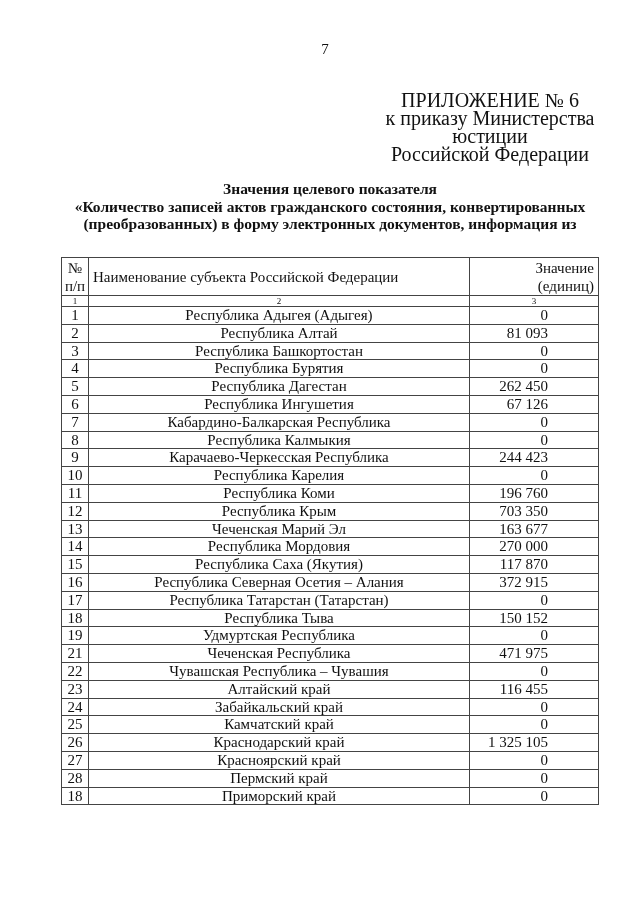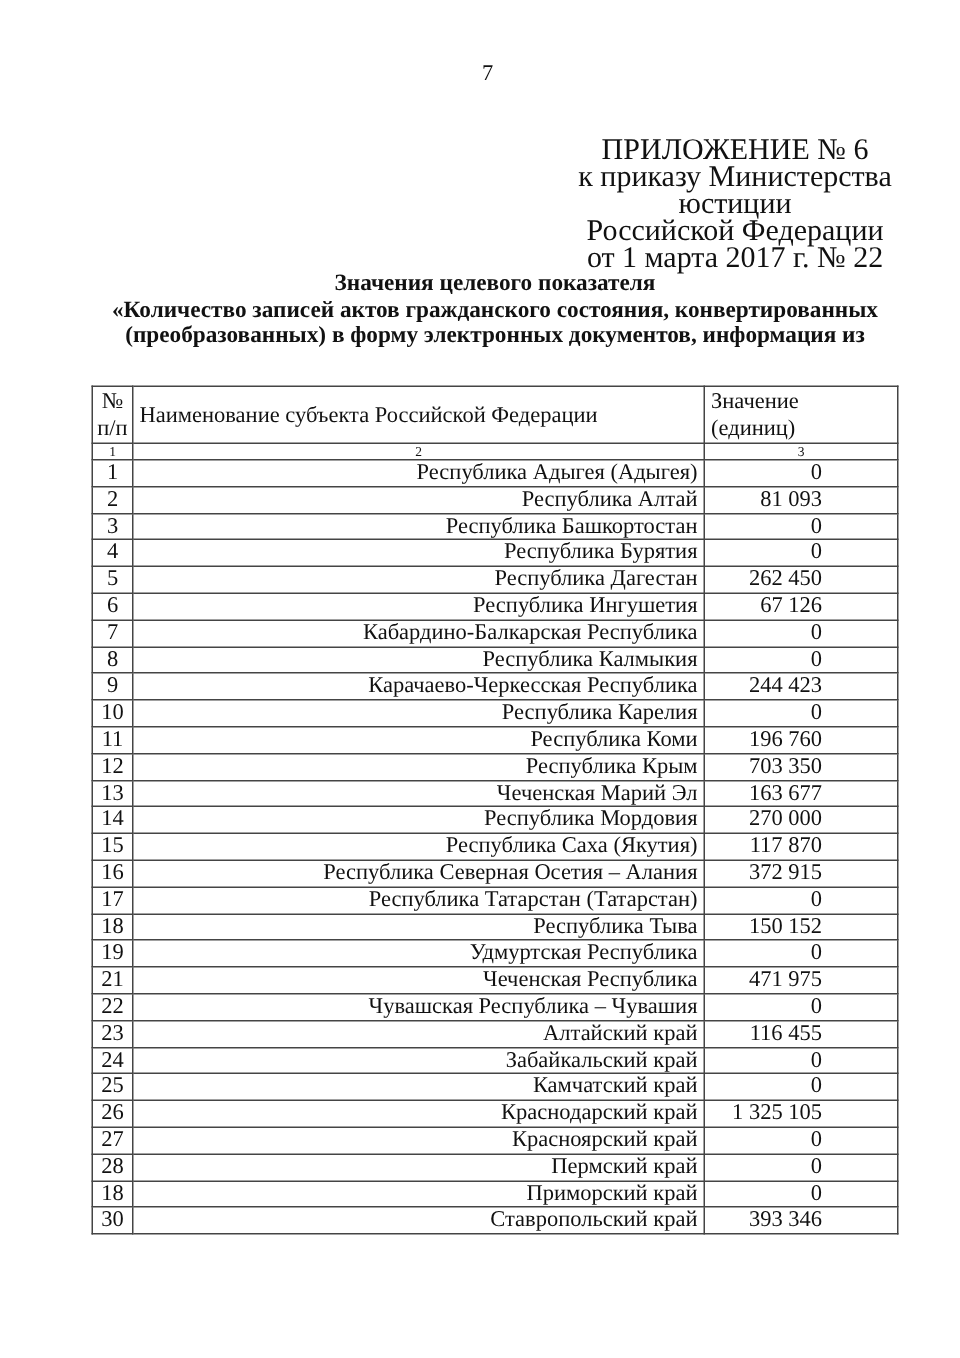--- a/index.html
+++ b/index.html
@@ -12,37 +12,36 @@
   .appendix .line { display: block; }
   .title { position: absolute; top: 180px; left: 60px; width: 540px; text-align: center; font-weight: bold; font-size: 15.5px; line-height: 17.5px; font-family: Liberation Serif, serif; }
   .title .line { display: block; }
   table.data {
     position: absolute; top: 257px; left: 61px; width: 538px;
     border-collapse: collapse; font-size: 15px; table-layout: fixed;
   }
   table.data td, table.data th { border: 1px solid #444; padding: 0 4px; line-height: 16.8px; height: 16.8px; }
   table.data th { font-weight: normal; }
   .col-num { width: 26px; text-align: center; padding: 0 !important; }
-  .col-name { width: 372px; text-align: right; }
+  .col-name { width: 372px; text-align: center; }
   .col-val { text-align: right; padding-right: 50px !important; }
   tr.head th { height: 37px; line-height: 18px; }
   tr.head th.col-name { text-align: left; }
-  tr.head th.col-val { text-align: left; padding-right: 4px !important; }
+  tr.head th.col-val { text-align: right; padding-right: 4px !important; }
   tr.idx td { font-size: 9px; height: 10px; line-height: 10px; text-align: center; padding: 0 !important; }
 </style>
 </head>
 <body>
 
 <div class="page-num">7</div>
 
 <div class="appendix">
   <span class="line">ПРИЛОЖЕНИЕ № 6</span>
   <span class="line">к приказу Министерства юстиции</span>
   <span class="line">Российской Федерации</span>
-  <span class="line">от 1 марта 2017 г. № 22</span>
 </div>
 
 <div class="title">
   <span class="line">Значения целевого показателя</span>
   <span class="line">«Количество записей актов гражданского состояния, конвертированных</span>
   <span class="line">(преобразованных) в форму электронных документов, информация из</span>
 </div>
 
 <table class="data">
   <thead>
@@ -197,19 +196,14 @@
       <tr>
         <td class="col-num">28</td>
         <td class="col-name">Пермский край</td>
         <td class="col-val">0</td>
       </tr>
       <tr>
         <td class="col-num">18</td>
         <td class="col-name">Приморский край</td>
         <td class="col-val">0</td>
       </tr>
-      <tr>
-        <td class="col-num">30</td>
-        <td class="col-name">Ставропольский край</td>
-        <td class="col-val">393 346</td>
-      </tr>
     </tbody>
 </table>
 
 </body></html>

